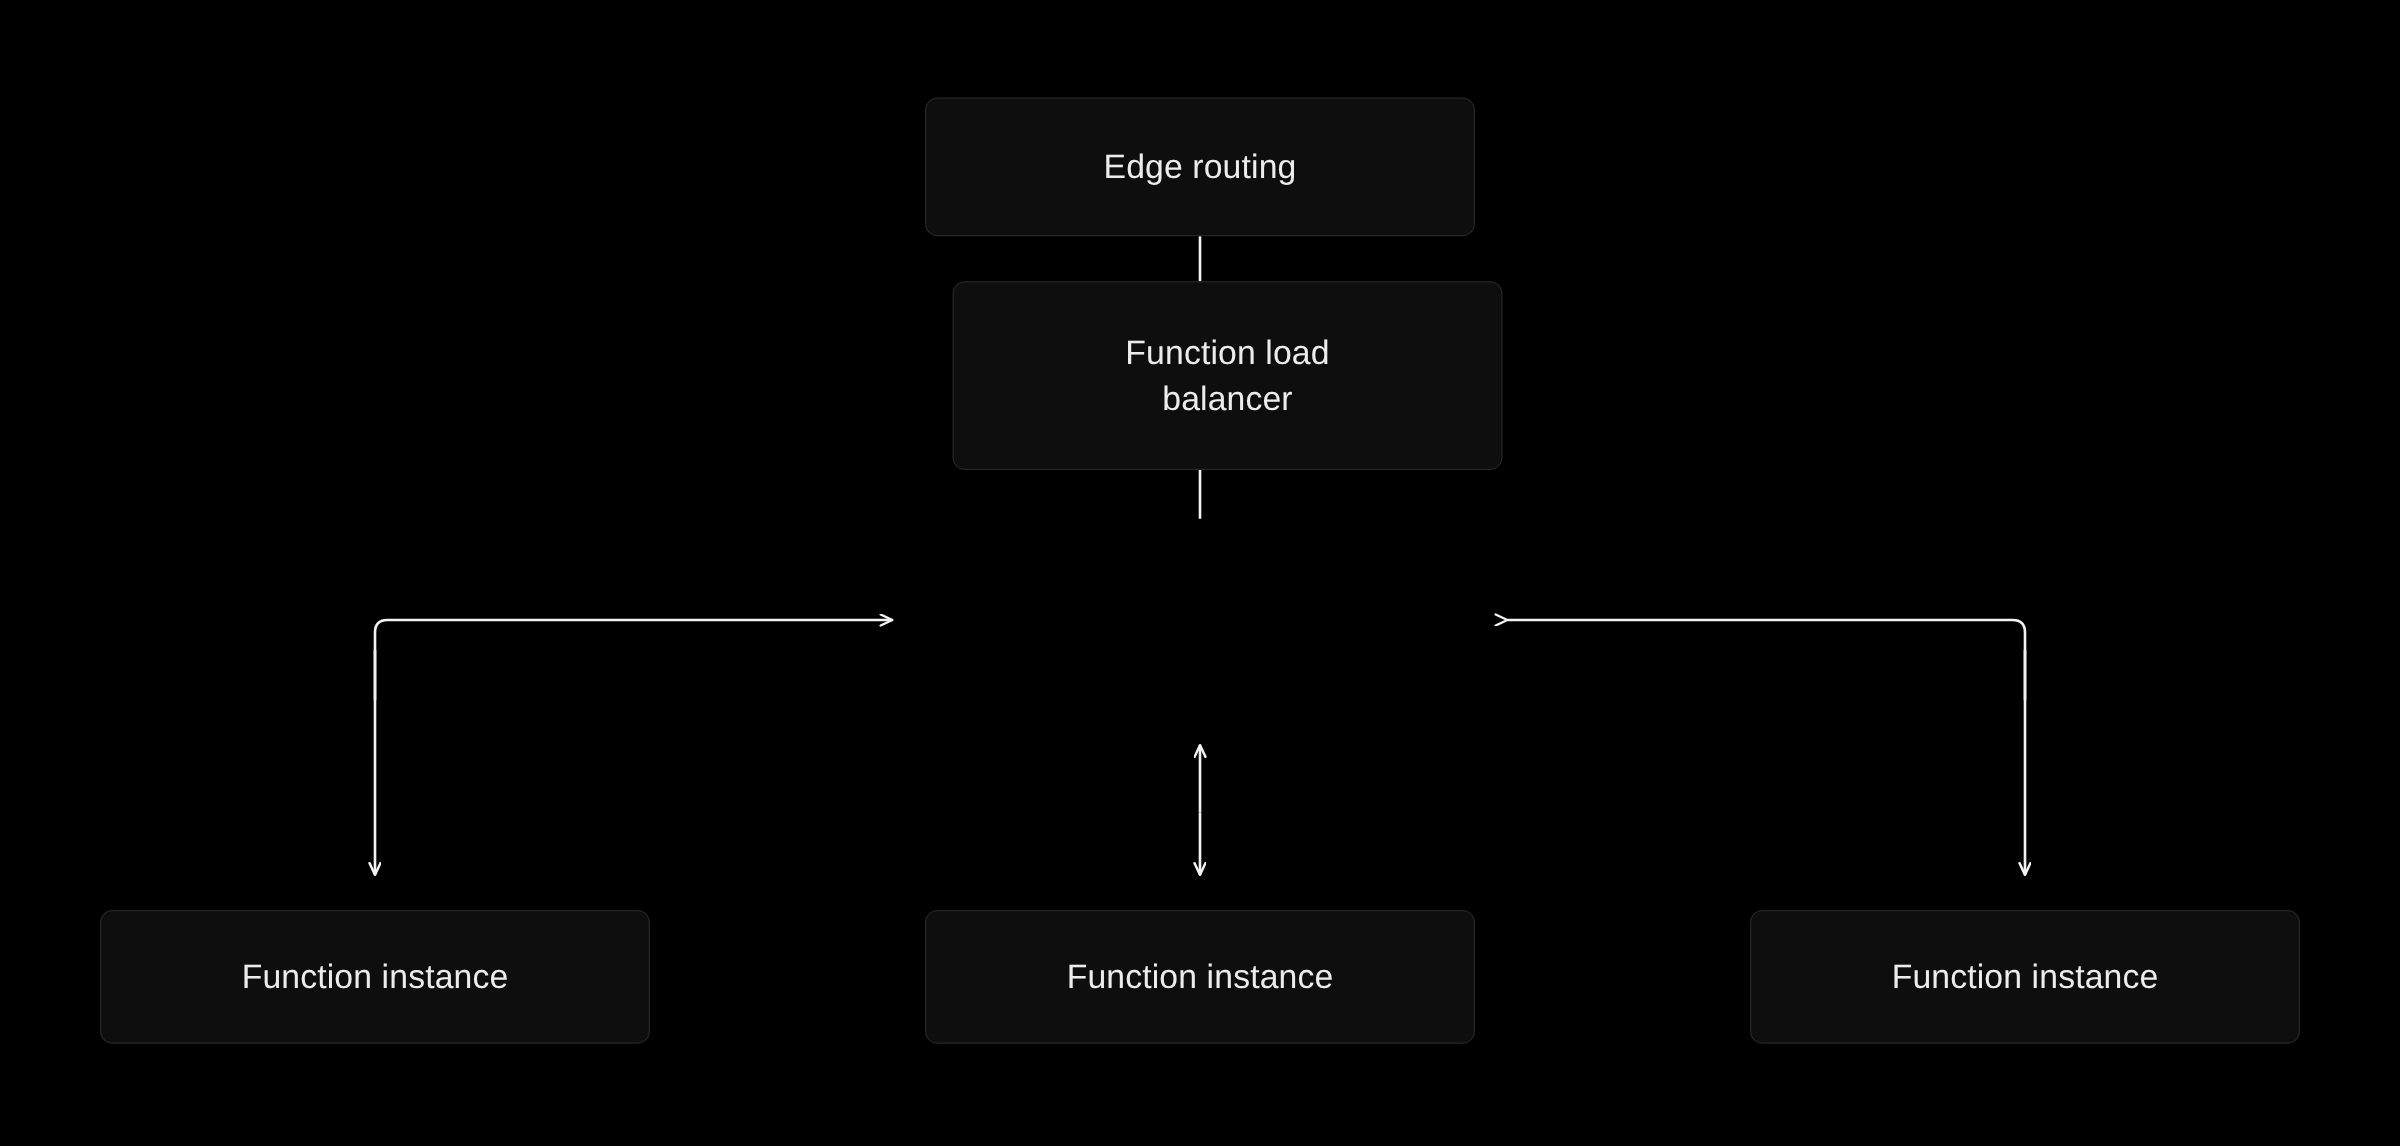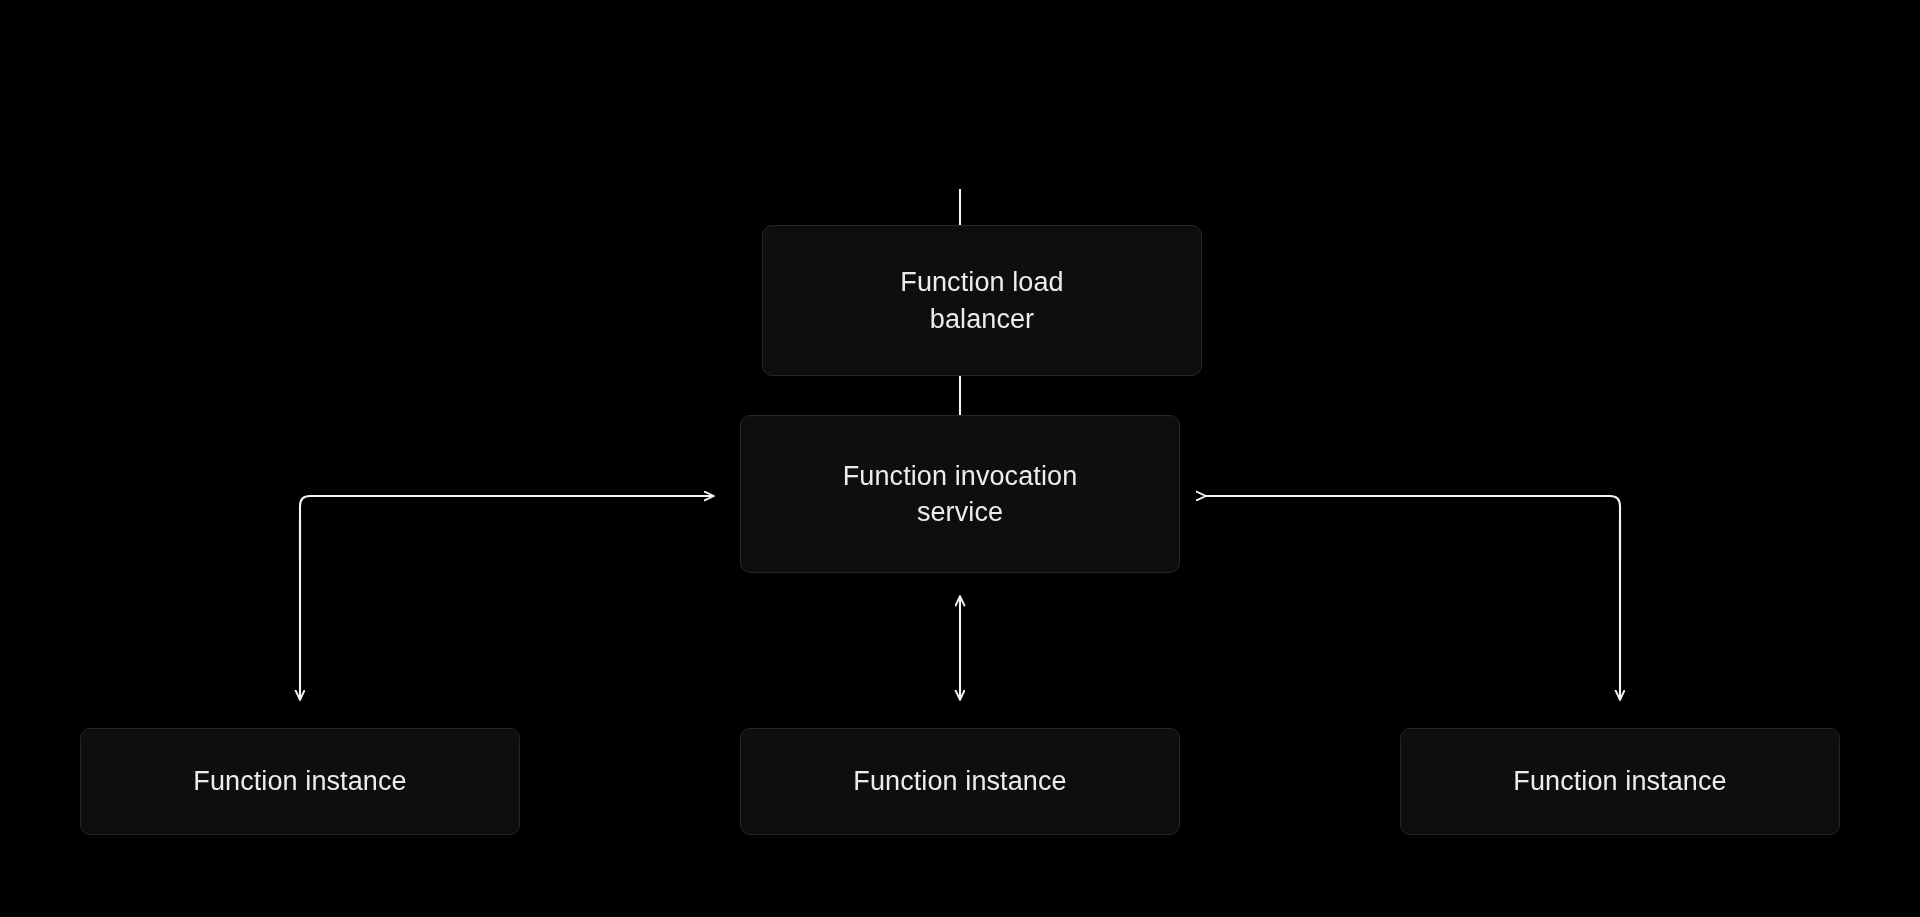--- a/index.html
+++ b/index.html
@@ -78,30 +78,29 @@
     <path d="M300,560 L300,506 Q300,496 310,496 L714,496" fill="none" stroke="#f2f2f2" stroke-width="2.1" stroke-linecap="butt" marker-end="url(#arrow-right)"></path>
     <path d="M300,520 L300,700" fill="none" stroke="#f2f2f2" stroke-width="2.1" stroke-linecap="butt" marker-end="url(#arrow-down)"></path>
 
     <path d="M960,650 L960,596" fill="none" stroke="#f2f2f2" stroke-width="2.1" stroke-linecap="butt" marker-end="url(#arrow-up)"></path>
     <path d="M960,650 L960,700" fill="none" stroke="#f2f2f2" stroke-width="2.1" stroke-linecap="butt" marker-end="url(#arrow-down)"></path>
 
     <path d="M1620,560 L1620,506 Q1620,496 1610,496 L1206,496" fill="none" stroke="#f2f2f2" stroke-width="2.1" stroke-linecap="butt" marker-end="url(#arrow-left)"></path>
     <path d="M1620,520 L1620,700" fill="none" stroke="#f2f2f2" stroke-width="2.1" stroke-linecap="butt" marker-end="url(#arrow-down)"></path>
   </svg>
 
+  <div class="node" style="left:740px; top:78px; width:440px; height:111px;">
+    <span class="node-label">Edge routing</span>
+  </div>
 
   <div class="node" style="left:740px; top:225px; width:440px; height:151px;margin-left:22px;">
     <span class="node-label">Function load
 balancer</span>
   </div>
 
-  <div class="node" style="left:740px; top:415px; width:440px; height:158px;">
-    <span class="node-label">Function invocation
-service</span>
-  </div>
 
   <div class="node" style="left:80px; top:728px; width:440px; height:107px;">
     <span class="node-label">Function instance</span>
   </div>
 
   <div class="node" style="left:740px; top:728px; width:440px; height:107px;">
     <span class="node-label">Function instance</span>
   </div>
 
   <div class="node" style="left:1400px; top:728px; width:440px; height:107px;">

